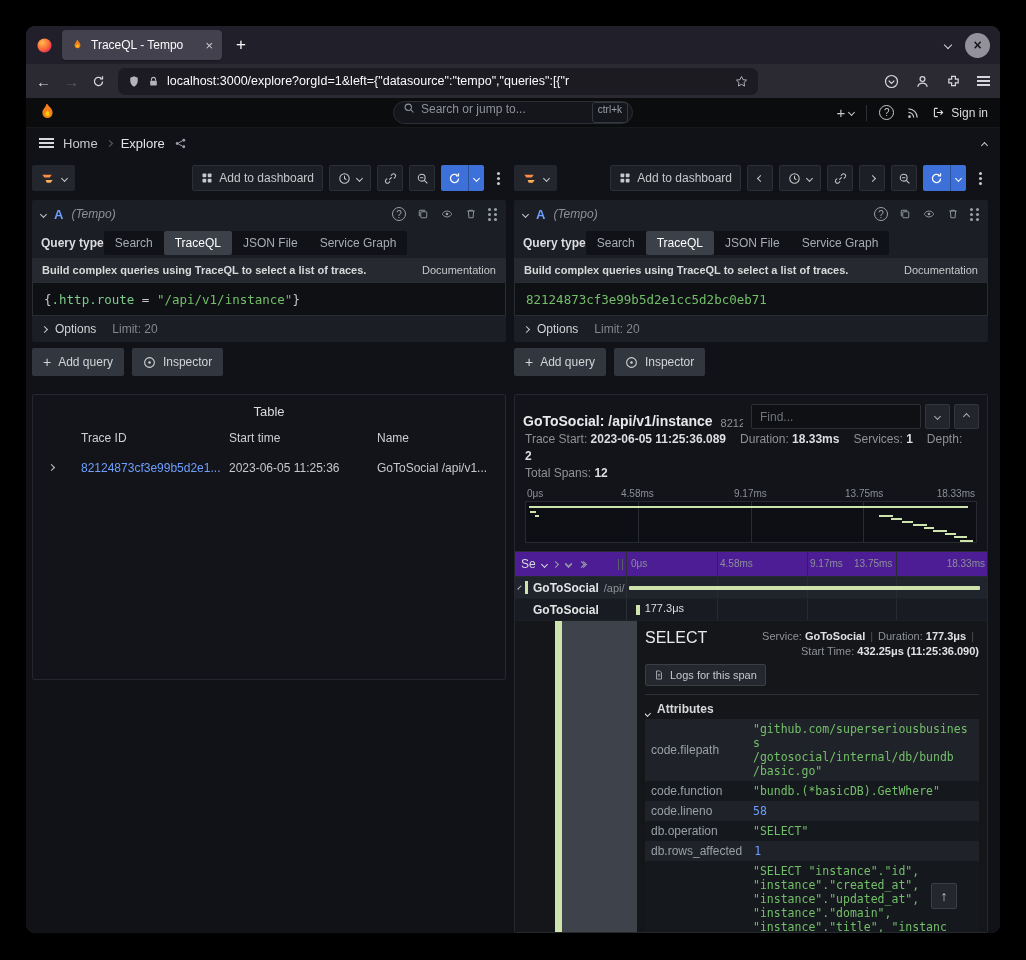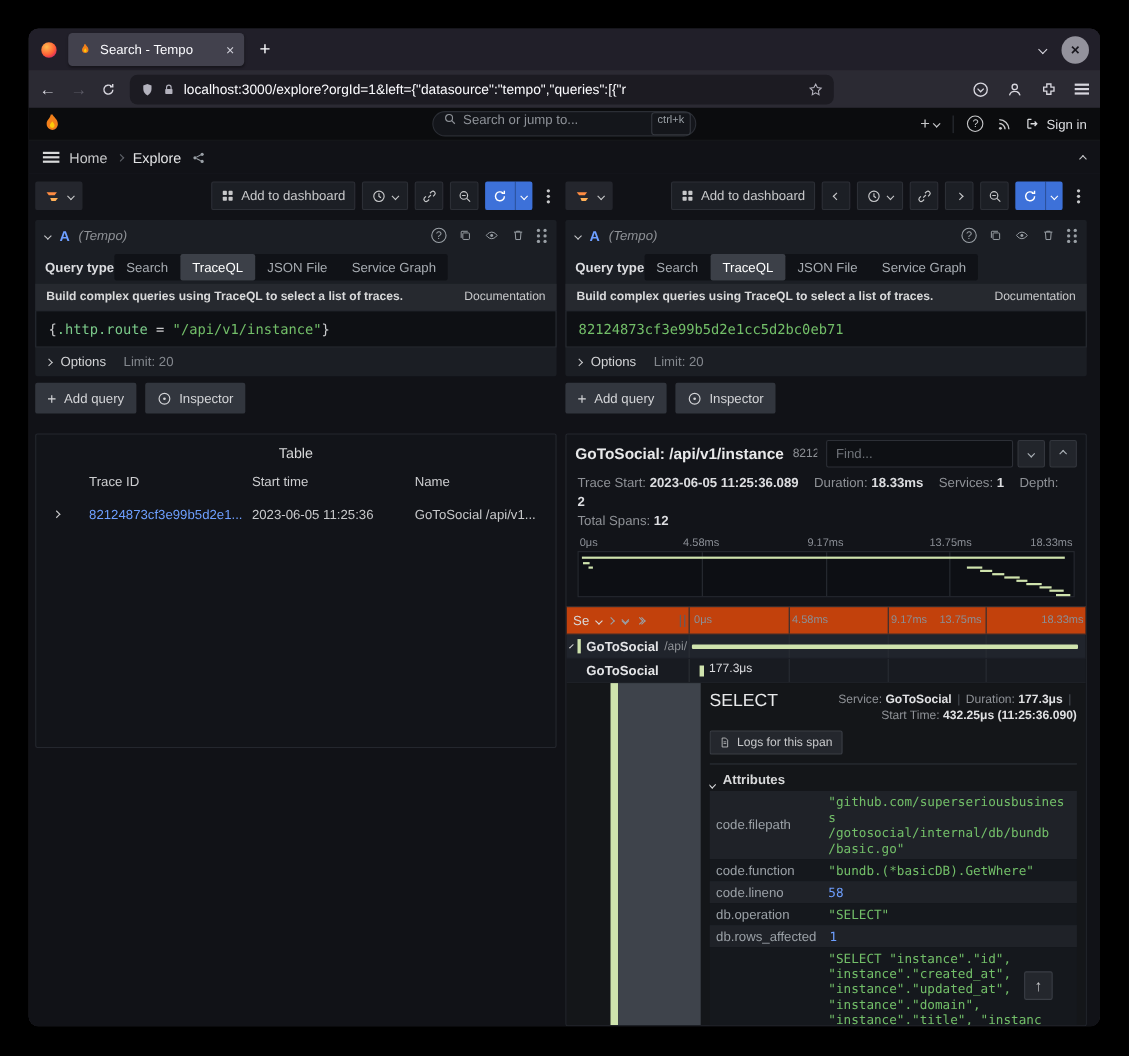--- a/index.html
+++ b/index.html
@@ -77,37 +77,37 @@
 .tablepanel{margin-top:18px;height:286px;border:1px solid #24272e;border-radius:2px;background:#121419;position:relative}
 .tp-title{height:32px;display:flex;align-items:center;justify-content:center;font-size:13px;color:#d8d9da}
 .tp-cols{display:grid;grid-template-columns:148px 148px 1fr;padding:4px 8px 10px 48px;font-size:12px;color:#cdced0}
 .tp-row{display:grid;grid-template-columns:148px 148px 1fr;padding:6px 8px 6px 48px;font-size:12px;color:#c7c8ca;position:relative;align-items:center}
 .tp-row .exp{position:absolute;left:16px;top:10px;color:#c7c8ca}
 .tid{color:#6e9fff;white-space:nowrap;overflow:hidden}
 .tcell{white-space:nowrap;overflow:hidden}
 
 
 .tracepanel{margin-top:18px;flex:1;min-height:0;border:1px solid #24272e;border-radius:2px;background:#121419;display:flex;flex-direction:column;position:relative;overflow:hidden}
-.th{height:34px;display:flex;align-items:center;gap:8px;padding:0 8px}
+.th{height:34px;display:flex;align-items:flex-end;gap:8px;padding:0 8px}
 .th-title{font-size:14px;font-weight:700;color:#e8e9ea;white-space:nowrap}
 .th-id{font-size:11px;color:#8e9196;white-space:nowrap;overflow:hidden;max-width:34px}
 .findwrap{margin-left:auto;display:flex;gap:4px;align-items:center}
 .find{width:170px;height:25px;background:#0e1014;border:1px solid #2c2f36;border-radius:2px;color:#c7c8ca;font-size:12px;padding:0 8px;font-family:inherit;outline:none}
 .find::placeholder{color:#6f7379}
 .fbtn{width:25px;height:25px;background:#22252b;border:1px solid #33363d;border-radius:2px;display:flex;align-items:center;justify-content:center;color:#aab0b6}
 .tsum{padding:2px 10px 6px;font-size:12px;line-height:17px}
 .tsum .lbl{color:#8e9196}
 .tsum .val{color:#dcdde0;font-weight:600;margin-right:14px}
 .minimap{padding:0 10px;margin-bottom:8px}
 .mticks{position:relative;height:13px;font-size:10px;color:#8b8f96}
 .mticks span{position:absolute;top:0;white-space:nowrap}
 .mcanvas{position:relative;height:42px;background:#0d0f14;border:1px solid #272a31}
 .mbar{position:absolute;height:2px;background:#cfe3ad}
 .gcols{background-image:linear-gradient(#272b32,#272b32),linear-gradient(#272b32,#272b32),linear-gradient(#272b32,#272b32);background-size:1px 100%;background-repeat:no-repeat;background-position:25% 0,50% 0,75% 0}
-.tlhead{height:26px;display:flex;background:#c2410c;border-top:1px solid #272a31;border-bottom:1px solid #272a31;font-size:12px;flex-shrink:0}
+.tlhead{height:26px;display:flex;background:#4c1d95;border-top:1px solid #272a31;border-bottom:1px solid #272a31;font-size:12px;flex-shrink:0}
 .tl-names{width:112px;display:flex;align-items:center;gap:6px;padding:0 6px;color:#d8d9da;position:relative;border-right:1px solid #2c2f36;flex-shrink:0}
 .tl-icons{display:flex;gap:8px;color:#9aa0a6;align-items:center}
 .grip{position:absolute;right:3px;top:7px;width:5px;height:11px;border-left:1px solid #5a5f67;border-right:1px solid #5a5f67}
 .tl-cell{flex:1;position:relative;font-size:10px;color:#8b8f96}
 .tl-cell span{position:absolute;top:6px;white-space:nowrap}
 .trow{height:22px;display:flex;border-bottom:1px solid #1d2026;flex-shrink:0}
 .trow .names{width:112px;display:flex;align-items:center;gap:5px;padding:0 4px;border-right:1px solid #2c2f36;overflow:hidden;flex-shrink:0}
 .trow .tline{flex:1;position:relative}
 .r1{background:#20242c}
 .r2{background:#181b21}
@@ -171,21 +171,21 @@
           <circle cx="8" cy="8" r="6.6" fill="url(#ffv)"></circle>
         </svg>
     </span>
     <div class="tab">
       <span>
         <svg width="13" height="13" viewBox="0 0 16 16">
             <path fill="#f2801b" d="M8 1.2c.8 1.9 3.6 3.1 3.6 6.3A3.7 3.7 0 0 1 8 11.4 3.7 3.7 0 0 1 4.4 7.5C4.4 4.8 7 3.8 7 1.4c.3.1.7-.2 1-.2z"></path>
             <path fill="#fbca0a" d="M8 6c.5 1 1.5 1.5 1.5 2.8A1.6 1.6 0 0 1 8 10.4a1.6 1.6 0 0 1-1.5-1.6C6.5 7.6 7.6 7 8 6z"></path>
           </svg>
       </span>
-      <span class="tab-title">Search - Tempo</span>
+      <span class="tab-title">TraceQL - Tempo</span>
       <span class="tab-close">×</span>
     </div>
     <span class="newtab">+</span>
     <div class="tabctl">
       <i class="chv d"></i>
       <span class="win-close">×</span>
     </div>
   </div>
 
   <div class="navbar">

